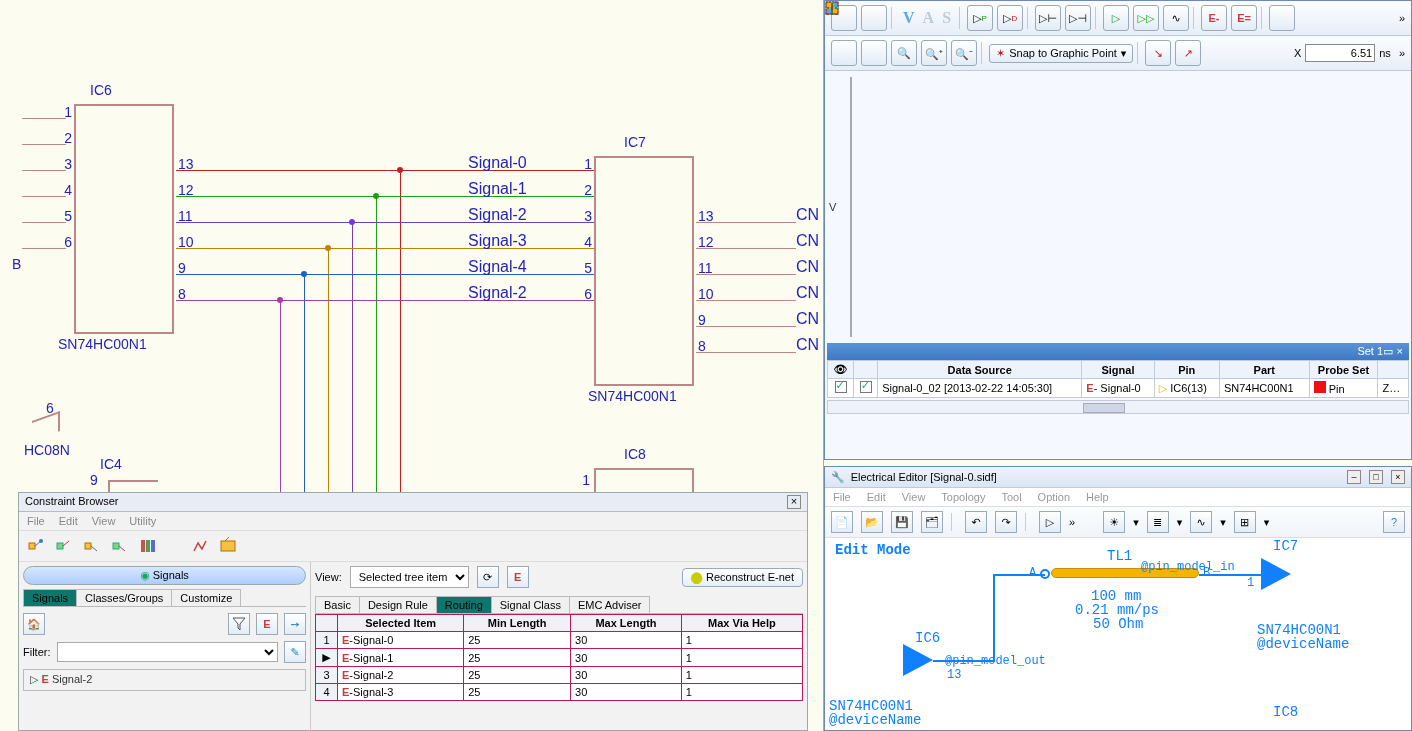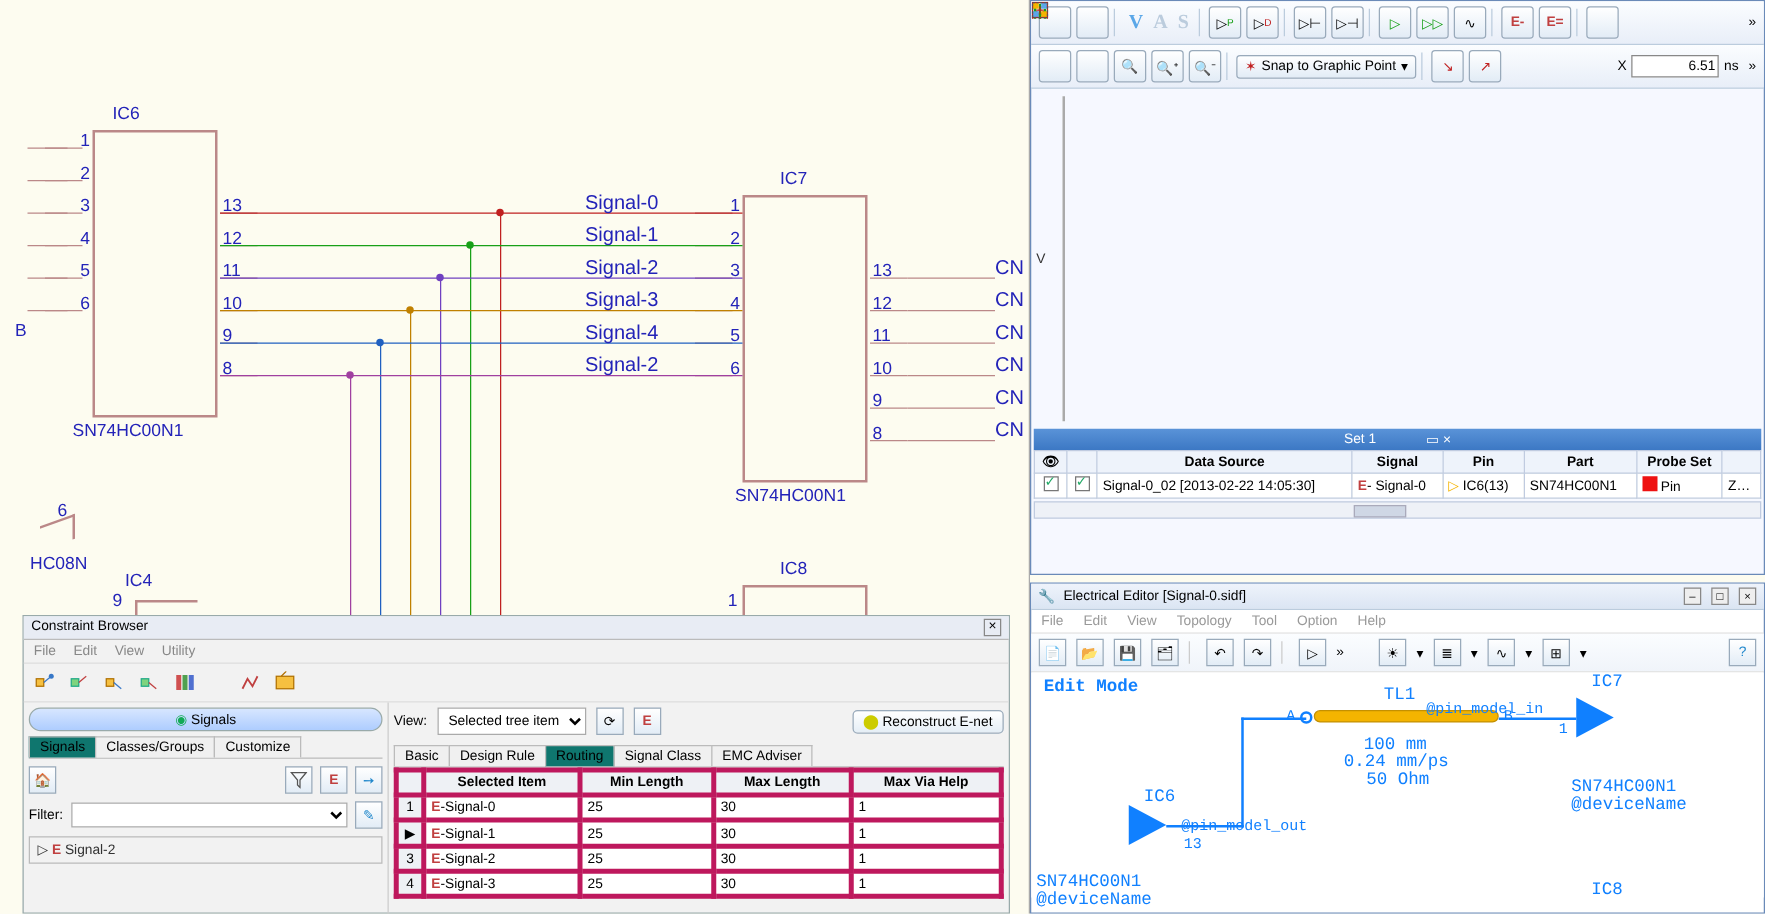--- a/index.html
+++ b/index.html
@@ -32,36 +32,36 @@
   .filter-row select{ flex:1; height:20px; border:1px solid #aaa; background:#fff; }
   .sqbtn     { width:22px; height:22px; border:1px solid #9ab; background:linear-gradient(#fff,#e2ecf6); display:inline-flex; align-items:center; justify-content:center; cursor:pointer; }
   .treebox   { border:1px solid #bbb; margin-top:6px; height:22px; padding:3px 6px; color:#333; }
 
   .cb .right { flex:1; padding:4px; }
   .viewrow   { display:flex; align-items:center; gap:8px; }
   .viewrow select{ height:22px; border:1px solid #aaa; background:#fff; padding:0 4px; }
   .roundbtn  { border:1px solid #9ab; border-radius:4px; padding:2px 8px; background:linear-gradient(#fff,#e5eef6); cursor:pointer; }
   .righttabs { display:flex; margin-top:8px; border-bottom:1px solid #bbb; }
   table.grid { width:100%; border-collapse:collapse; margin-top:0; }
-  table.grid th, table.grid td { border:4px solid #be185d; padding:2px 4px; font-size:11px; background:#fff; }
+  table.grid th, table.grid td { border:1px solid #be185d; padding:2px 4px; font-size:11px; background:#fff; }
   table.grid th { background:#eef1f5; }
   table.grid td.idx { background:#eef1f5; width:22px; text-align:center; }
 
   
   .wave { position:absolute; left:824px; top:0; width:588px; height:460px; background:#f6f8ff; border:1px solid #6a8ab8; }
   .wave .tb1, .wave .tb2 { display:flex; align-items:center; gap:4px; padding:4px 6px; border-bottom:1px solid #bcd; background:linear-gradient(#fbfdff,#e8eef8); flex-wrap:nowrap; }
   .wave .icobtn { width:26px; height:26px; border:1px solid #9ab; border-radius:3px; background:linear-gradient(#fff,#e2ecf6); display:inline-flex; align-items:center; justify-content:center; cursor:pointer; }
   .wave .vas span{ font:bold 16px "Segoe UI"; margin:0 4px; }
   .wave .snap { border:1px solid #9ab; border-radius:3px; padding:2px 6px; background:linear-gradient(#fff,#e2ecf6); display:flex; align-items:center; gap:4px; cursor:pointer; }
   .wave .xval { margin-left:auto; display:flex; align-items:center; gap:4px; }
   .wave .xval input{ width:70px; text-align:right; border:1px solid #888; height:18px; padding:0 2px; }
   .wave .plot-title { text-align:center; padding:2px; color:#333; border-bottom:1px solid #bcd; }
   .wave .plot { margin:6px 10px; border:1px solid #aaa; background:#fff; height:260px; position:relative; }
   .wave svg  { position:absolute; inset:0; }
-  .set-hdr   { background:linear-gradient(#5a93d8,#3c78c4); color:#fff; padding:2px 6px; display:flex; justify-content:center; margin:0 2px;gap:40px; }
+  .set-hdr   { background:linear-gradient(#5a93d8,#3c78c4); color:#fff; padding:2px 6px; display:flex; justify-content:flex-end; margin:0 2px; }
   table.setgrid { width:calc(100% - 4px); margin:0 2px; border-collapse:collapse; }
   table.setgrid th, table.setgrid td { border:1px solid #c0cbe0; padding:2px 4px; background:#fff; font-size:11px; }
   table.setgrid th { background:#eef3fb; }
   .chk { width:12px; height:12px; border:1px solid #777; display:inline-block; background:#fff; position:relative; }
   .chk.on::after{ content:"✓"; position:absolute; left:0; top:-3px; color:#2a6; font-size:11px; }
   .redbox{ display:inline-block; width:12px; height:12px; background:#e11; }
   .scroll-placeholder{ height:14px; background:#eef1f7; border:1px solid #c0cbe0; margin:2px; position:relative; }
   .scroll-placeholder::after{ content:""; position:absolute; left:44%; width:40px; height:8px; top:2px; background:#cfd7e5; border:1px solid #aab; }
 
   
@@ -527,21 +527,21 @@
     <div class="wire" style="left:168px;top:36px;width:2px;height:88px"></div>
     <div class="wire" style="left:168px;top:36px;width:52px;height:2px"></div>
     <div class="txt" style="left:204px;top:28px;font-size:12px">A</div>
     <svg style="position:absolute;left:214px;top:30px" width="12" height="12">
         <circle cx="6" cy="6" r="4" fill="none" stroke="#1080ff" stroke-width="2"></circle>
       </svg>
 
     <div class="tl" style="left:226px;top:30px;width:148px"></div>
     <div class="txt" style="left:282px;top:10px">TL1</div>
     <div class="txt" style="left:266px;top:50px">100 mm</div>
-    <div class="txt" style="left:250px;top:64px">0.24 mm/ps</div>
+    <div class="txt" style="left:250px;top:64px">0.21 mm/ps</div>
     <div class="txt" style="left:268px;top:78px">50 Ohm</div>
     <div class="txt" style="left:378px;top:28px;font-size:12px">B</div>
     <div class="txt" style="left:316px;top:22px;font-size:12px">@pin_model_in</div>
 
     <div class="txt" style="left:448px;top:0px">IC7</div>
     <div class="wire" style="left:374px;top:36px;width:62px;height:2px"></div>
     <div class="txt" style="left:422px;top:38px;font-size:12px">1</div>
     <div class="tri" style="left:436px;top:20px"></div>
     <div class="txt" style="left:432px;top:84px">SN74HC00N1</div>
     <div class="txt" style="left:432px;top:98px">@deviceName</div>

